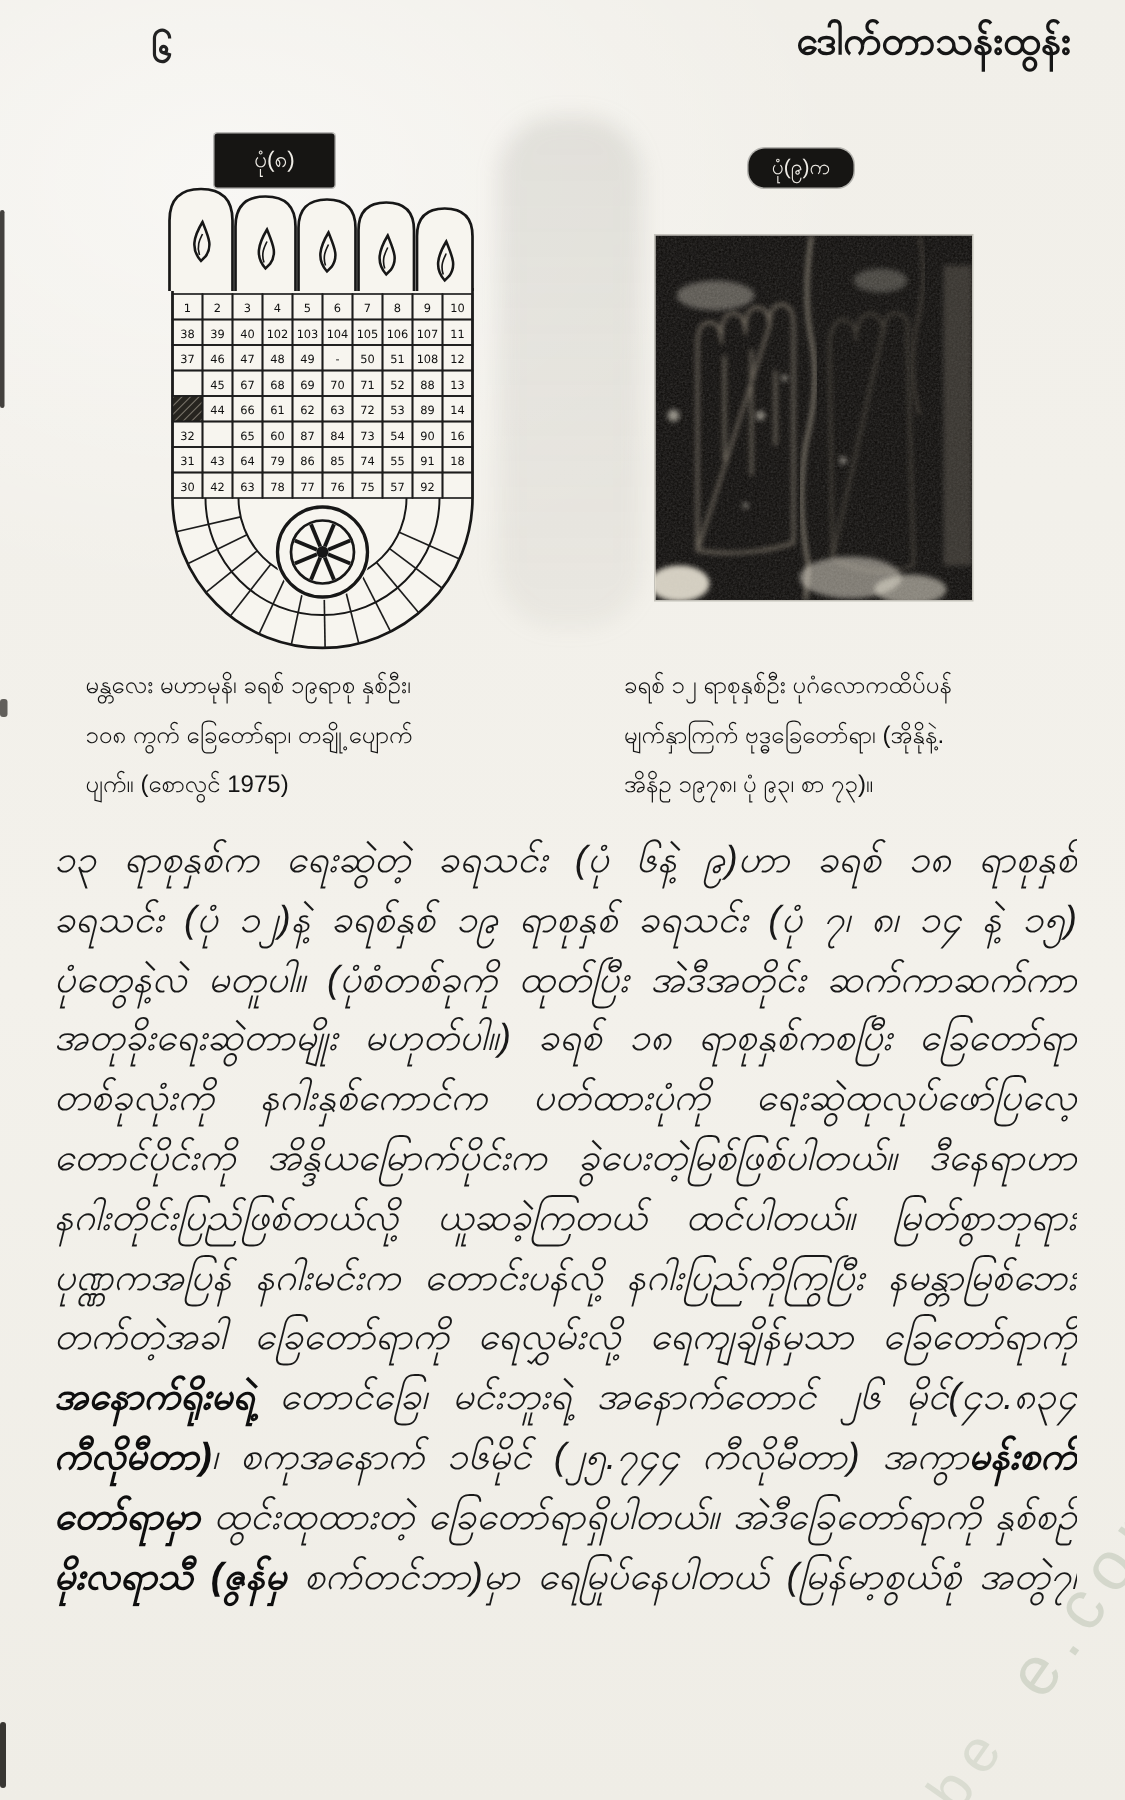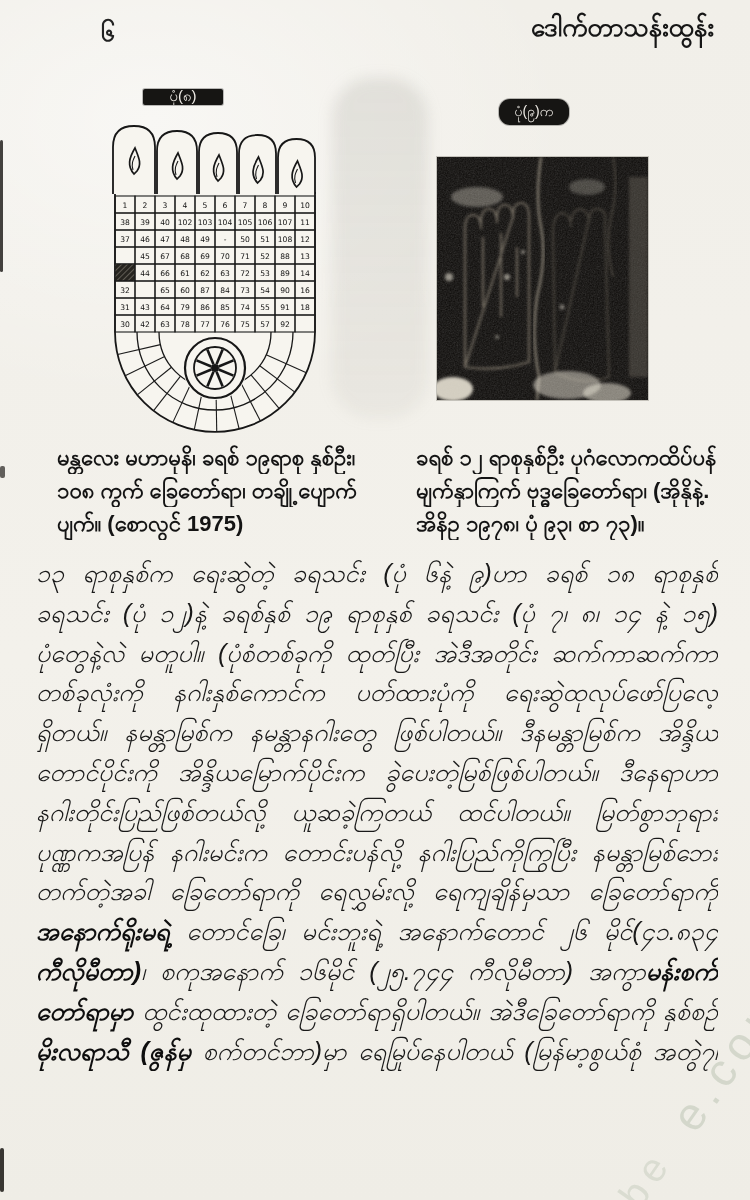--- a/index.html
+++ b/index.html
@@ -16,27 +16,27 @@
   .page-num{position:absolute; left:101px; top:16px; font-size:25px; font-weight:700; color:#222;}
   .author{position:absolute; right:36px; top:10px; font-size:26px; font-weight:700; color:#161616;}
 
   .fig-label{
     position:absolute; background:#161513; color:#efece6;
     display:flex; align-items:center; justify-content:center;
     font-size:15px; font-weight:400; border-radius:2px;
     box-shadow:0 0 0 1px rgba(0,0,0,.25);
     white-space:nowrap; overflow:hidden;
   }
-  .fig-label-left{left:143px; top:89px; width:80px; height:16px;}
+  .fig-label-left{left:143px; top:89px; width:80px; height:36px;}
   .fig-label-right{left:499px; top:99px; width:70px; height:26px; font-size:14px;border-radius:11px;}
 
   .footprint{position:absolute; left:105px; top:122px;}
   .photo{position:absolute; left:437px; top:157px; box-shadow:0 0 0 1px rgba(60,55,45,.25);}
 
-  .caption{position:absolute; font-weight:700; font-size:22px; line-height:33px; color:#141414;}
+  .caption{position:absolute; font-weight:400; font-size:16px; line-height:33px; color:#141414;}
   .caption-left{left:57px; top:441px; width:335px;}
   .caption-right{left:393px; top:441px; width:340px;margin-left:23px;}
   .cap-line{white-space:nowrap; overflow:hidden; height:33px;}
 
   .body{position:absolute; left:36px; top:554px; width:682px;}
   .body-line{
     height:39.8px; line-height:39.8px; font-size:25px;
     white-space:nowrap; overflow:hidden;
     text-align:justify; text-align-last:justify;
     color:#191919;
@@ -353,22 +353,22 @@
   <div class="caption caption-right">
     <div class="cap-line">ခရစ် ၁၂ ရာစုနှစ်ဦး ပုဂံလောကထိပ်ပန်</div>
     <div class="cap-line">မျက်နှာကြက် ဗုဒ္ဓခြေတော်ရာ၊ (အိုနိုနဲ့.</div>
     <div class="cap-line">အိနိဥ ၁၉၇၈၊ ပုံ ၉၃၊ စာ ၇၃)။</div>
   </div>
 
   <div class="body" id="body-text">
       <div class="body-line"><span>၁၃ ရာစုနှစ်က ရေးဆွဲတဲ့ ခရသင်း (ပုံ ၆နဲ့ ၉)ဟာ ခရစ် ၁၈ ရာစုနှစ်</span></div>
       <div class="body-line"><span>ခရသင်း (ပုံ ၁၂)နဲ့ ခရစ်နှစ် ၁၉ ရာစုနှစ် ခရသင်း (ပုံ ၇၊ ၈၊ ၁၄ နဲ့ ၁၅)</span></div>
       <div class="body-line"><span>ပုံတွေနဲ့လဲ မတူပါ။ (ပုံစံတစ်ခုကို ထုတ်ပြီး အဲဒီအတိုင်း ဆက်ကာဆက်ကာ</span></div>
+      <div class="body-line"><span>အတုခိုးရေးဆွဲတာမျိုး မဟုတ်ပါ။) ခရစ် ၁၈ ရာစုနှစ်ကစပြီး ခြေတော်ရာ</span></div>
       <div class="body-line"><span>တစ်ခုလုံးကို နဂါးနှစ်ကောင်က ပတ်ထားပုံကို ရေးဆွဲထုလုပ်ဖော်ပြလေ့</span></div>
-      <div class="body-line"><span>ရှိတယ်။ နမန္တာမြစ်က နမန္တာနဂါးတွေ ဖြစ်ပါတယ်။ ဒီနမန္တာမြစ်က အိန္ဒိယ</span></div>
       <div class="body-line"><span>တောင်ပိုင်းကို အိန္ဒိယမြောက်ပိုင်းက ခွဲပေးတဲ့မြစ်ဖြစ်ပါတယ်။ ဒီနေရာဟာ</span></div>
       <div class="body-line"><span>နဂါးတိုင်းပြည်ဖြစ်တယ်လို့ ယူဆခဲ့ကြတယ် ထင်ပါတယ်။ မြတ်စွာဘုရား</span></div>
       <div class="body-line"><span>ပုဏ္ဏကအပြန် နဂါးမင်းက တောင်းပန်လို့ နဂါးပြည်ကိုကြွပြီး နမန္တာမြစ်ဘေး</span></div>
       <div class="body-line"><span>တက်တဲ့အခါ ခြေတော်ရာကို ရေလွှမ်းလို့ ရေကျချိန်မှသာ ခြေတော်ရာကို</span></div>
       <div class="body-line"><span class="bold">အနောက်ရိုးမရဲ့</span><span> တောင်ခြေ၊ မင်းဘူးရဲ့ အနောက်တောင် ၂၆ မိုင်(၄၁.၈၃၄</span></div>
       <div class="body-line"><span class="bold">ကီလိုမီတာ)</span><span>၊ စကုအနောက် ၁၆မိုင် (၂၅.၇၄၄ ကီလိုမီတာ) အကွာ</span><span class="bold">မန်းစက်</span></div>
       <div class="body-line"><span class="bold">တော်ရာမှာ</span><span> ထွင်းထုထားတဲ့ ခြေတော်ရာရှိပါတယ်။ အဲဒီခြေတော်ရာကို နှစ်စဉ်</span></div>
       <div class="body-line"><span class="bold">မိုးလရာသီ (ဇွန်မှ</span><span> စက်တင်ဘာ)မှာ ရေမြုပ်နေပါတယ် (မြန်မာ့စွယ်စုံ အတွဲ၇၊</span></div>
     </div>
 

